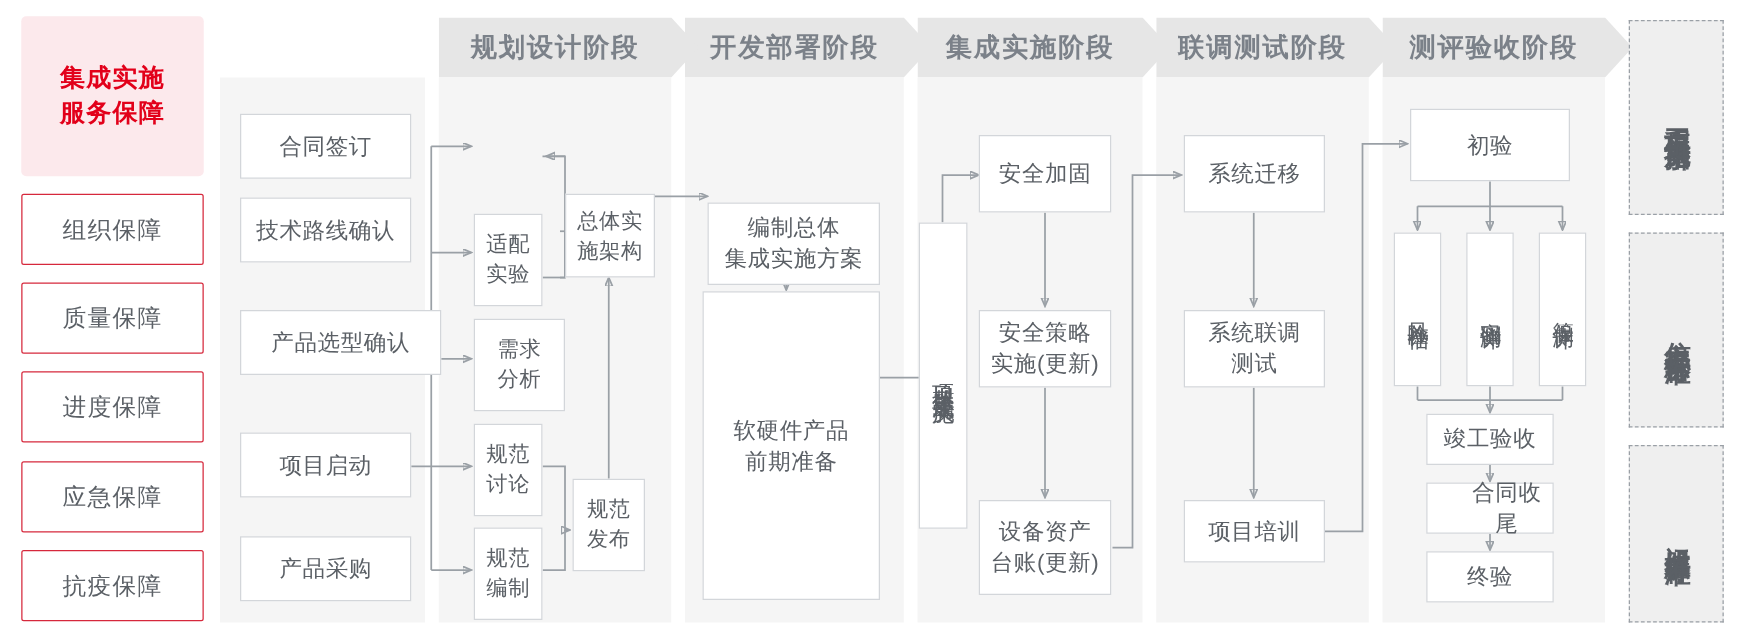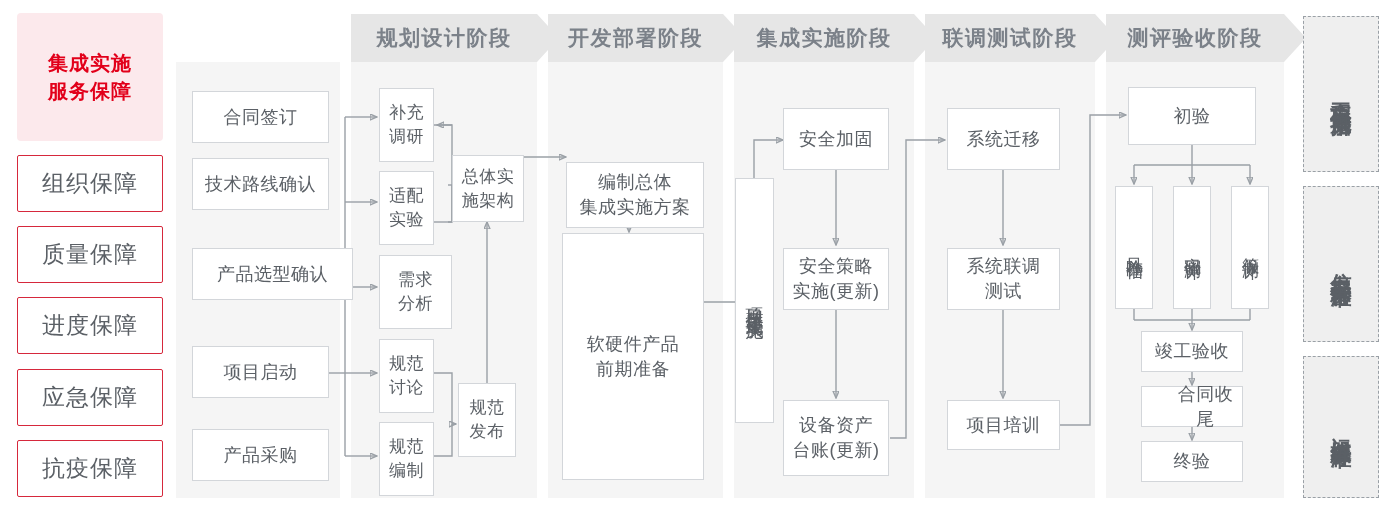--- a/index.html
+++ b/index.html
@@ -10,21 +10,21 @@
     position:relative;overflow:hidden;
   }
   #stage{position:absolute;left:0;top:0;width:1391px;height:515px;}
 
   
   .gbox{
     position:absolute;
     box-sizing:border-box;
     display:flex;align-items:center;justify-content:center;
     text-align:center;
-    font-size:23px;color:#5b6066;
+    font-size:19px;color:#5b6066;
     letter-spacing:1px;
   }
   .gbox.primary{
     background:#fce9ec;border:none;border-radius:4px;
     color:#e2001a;font-weight:bold;font-size:20px;line-height:28px;
   }
   .gbox.outline{
     background:#ffffff;border:1.5px solid #d6283c;border-radius:2px;
   }
 
@@ -232,23 +232,20 @@
   <div class="node" style="left:192px;top:248px;width:161px;height:52px;">
     <span>产品选型确认</span>
   </div>
   <div class="node" style="left:192px;top:346px;width:137px;height:52px;">
     <span>项目启动</span>
   </div>
   <div class="node" style="left:192px;top:429px;width:137px;height:52px;">
     <span>产品采购</span>
   </div>
 
-  <div class="node small" style="left:379px;top:88px;width:55px;height:74px;">
-    <span class="ml">补充<br>调研</span>
-  </div>
   <div class="node small" style="left:379px;top:171px;width:55px;height:74px;">
     <span class="ml">适配<br>实验</span>
   </div>
   <div class="node small" style="left:379px;top:255px;width:73px;height:74px;">
     <span class="ml">需求<br>分析</span>
   </div>
   <div class="node small" style="left:379px;top:339px;width:55px;height:74px;">
     <span class="ml">规范<br>讨论</span>
   </div>
   <div class="node small" style="left:379px;top:422px;width:55px;height:74px;">

